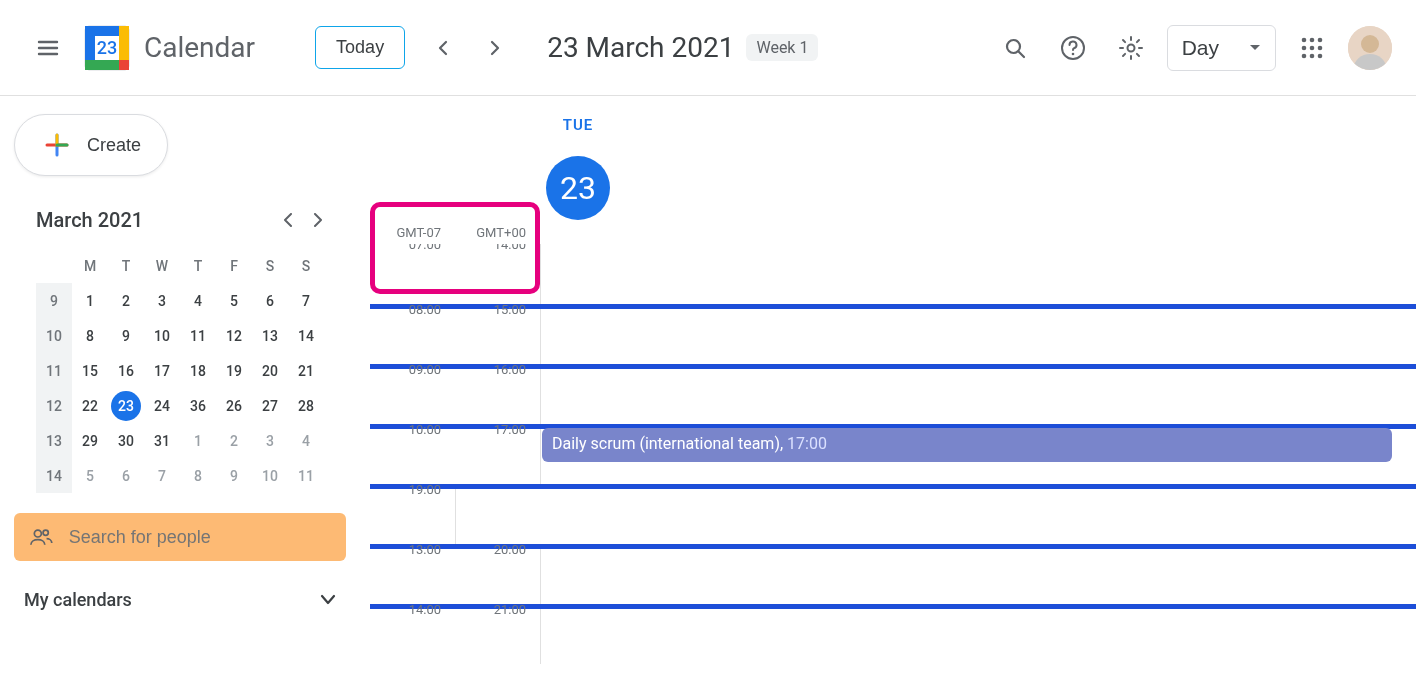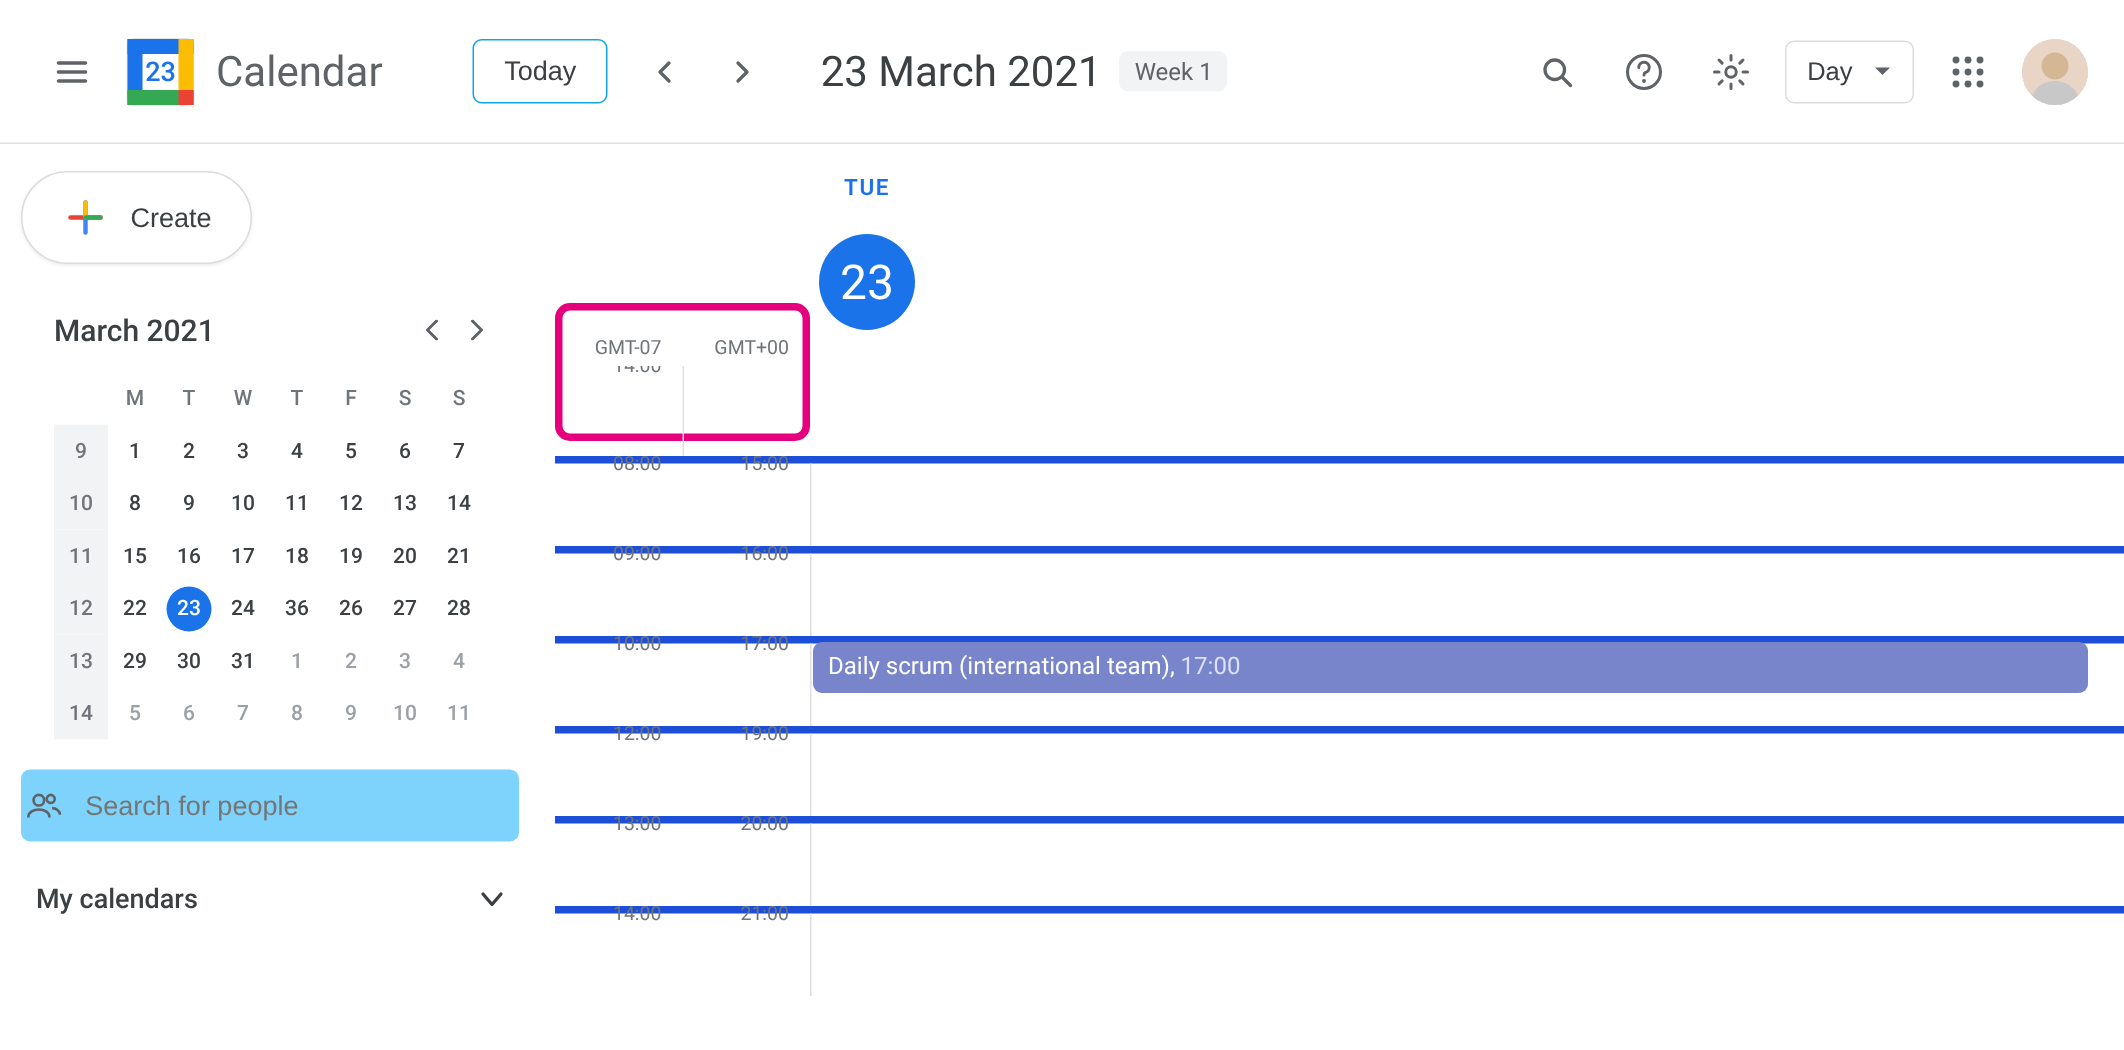--- a/index.html
+++ b/index.html
@@ -12,21 +12,21 @@
 .logo-box { width: 54px; height: 54px; position: relative; }
 .app-name { font-size: 28px; color: #5f6368; font-weight: 400; }
 .today-btn { border: 1px solid #0ea5e9; border-radius: 6px; padding: 10px 20px; font-size: 18px; color: #3c4043; background: #fff; cursor: pointer; margin-right: 18px; }
 .nav-arrows { display: flex; gap: 12px; margin-right: 32px; }
 .nav-arrow { width: 40px; height: 40px; display: flex; align-items: center; justify-content: center; cursor: pointer; border-radius: 50%; color: #5f6368; }
 .date-title { font-size: 28px; color: #3c4043; font-weight: 400; margin-right: 12px; }
 .week-badge { background: #f1f3f4; border-radius: 6px; padding: 4px 10px; font-size: 16px; color: #5f6368; }
 .header-spacer { flex: 1; }
 .header-right { display: flex; align-items: center; gap: 14px; }
 .icon-btn { width: 44px; height: 44px; display: flex; align-items: center; justify-content: center; cursor: pointer; border-radius: 50%; color: #5f6368; }
-.view-btn { border: 1px solid #dadce0; border-radius: 6px; padding: 10px 14px; font-size: 17px; color: #3c4043; background: #fff; cursor: pointer; display: flex; align-items: center; gap: 14px; }
+.view-btn { border: 1px solid #dadce0; border-radius: 6px; padding: 10px 14px; font-size: 21px; color: #3c4043; background: #fff; cursor: pointer; display: flex; align-items: center; gap: 30px; }
 .avatar { width: 44px; height: 44px; border-radius: 50%; background: #e8d5c5; overflow: hidden; cursor: pointer; }
 
 
 .content { display: flex; height: calc(100% - 96px); }
 
 
 .sidebar { width: 370px; padding: 18px 24px 0 14px; }
 .create-btn { display: flex; align-items: center; gap: 14px; border: 1px solid #dadce0; border-radius: 32px; padding: 14px 26px; font-size: 18px; color: #3c4043; background: #fff; cursor: pointer; box-shadow: 0 1px 3px rgba(0,0,0,0.08); margin-bottom: 32px; width: fit-content; }
 .mini-cal { padding: 0 22px; }
 .mini-header { display: flex; align-items: center; justify-content: space-between; margin-bottom: 16px; }
@@ -34,21 +34,21 @@
 .mini-nav { display: flex; gap: 18px; }
 .mini-nav-btn { cursor: pointer; color: #5f6368; display: flex; align-items: center; }
 .mini-grid { display: grid; grid-template-columns: repeat(8, 1fr); gap: 0; }
 .mini-wk, .mini-dow, .mini-day { height: 35px; display: flex; align-items: center; justify-content: center; font-size: 14px; }
 .mini-dow { color: #70757a; font-weight: 500; }
 .mini-wk { color: #70757a; background: #f1f3f4; font-weight: 500; }
 .mini-wk.head { background: transparent; }
 .mini-day { color: #3c4043; cursor: pointer; font-weight: 500; border-radius: 50%; }
 .mini-day.muted { color: #9aa0a6; }
 .mini-day.today { background: #1a73e8; color: #fff; width: 30px; height: 30px; margin: auto; }
-.search-box { margin: 20px 0 28px; background: #7dd3fc; border-radius: 6px; padding: 13px 4px; display: flex; align-items: center; gap: 16px; }
+.search-box { margin: 20px 0 28px; background: #fdba74; border-radius: 6px; padding: 13px 16px; display: flex; align-items: center; gap: 16px; }
 .search-box input { border: none; background: transparent; font-size: 18px; color: #3c4043; outline: none; width: 100%; }
 .my-cals { display: flex; align-items: center; justify-content: space-between; padding: 0 10px; font-size: 18px; color: #3c4043; font-weight: 500; cursor: pointer; }
 
 
 .main { flex: 1; display: flex; flex-direction: column; }
 .day-header { display: flex; padding-top: 20px; }
 .tz-spacer { width: 170px; }
 .day-label { display: flex; flex-direction: column; align-items: center; margin-left: 6px; }
 .dow { color: #1a73e8; font-size: 15px; font-weight: 600; letter-spacing: 1px; margin-bottom: 22px; }
 .daynum { width: 64px; height: 64px; border-radius: 50%; background: #1a73e8; color: #fff; display: flex; align-items: center; justify-content: center; font-size: 32px; }
@@ -272,40 +272,40 @@
       </div>
       <div class="day-label">
         <div class="dow">TUE</div>
         <div class="daynum">23</div>
       </div>
     </div>
 
     <div class="grid-body" id="grid-body">
 
     <div class="hour-row">
+          <div class="time-col">07:00</div>
           <div class="time-col">14:00</div>
           <div class="day-col"></div>
         </div>
         <div class="hour-row">
           <div class="time-col">08:00</div>
           <div class="time-col">15:00</div>
           <div class="day-col"></div>
         </div>
         <div class="hour-row">
           <div class="time-col">09:00</div>
           <div class="time-col">16:00</div>
           <div class="day-col"></div>
         </div>
         <div class="hour-row">
           <div class="time-col">10:00</div>
           <div class="time-col">17:00</div>
           <div class="day-col"></div>
         </div>
         <div class="hour-row">
-          <div class="time-col">12:00</div>
           <div class="time-col">19:00</div>
           <div class="day-col"></div>
         </div>
         <div class="hour-row">
           <div class="time-col">13:00</div>
           <div class="time-col">20:00</div>
           <div class="day-col"></div>
         </div>
         <div class="hour-row">
           <div class="time-col">14:00</div>

